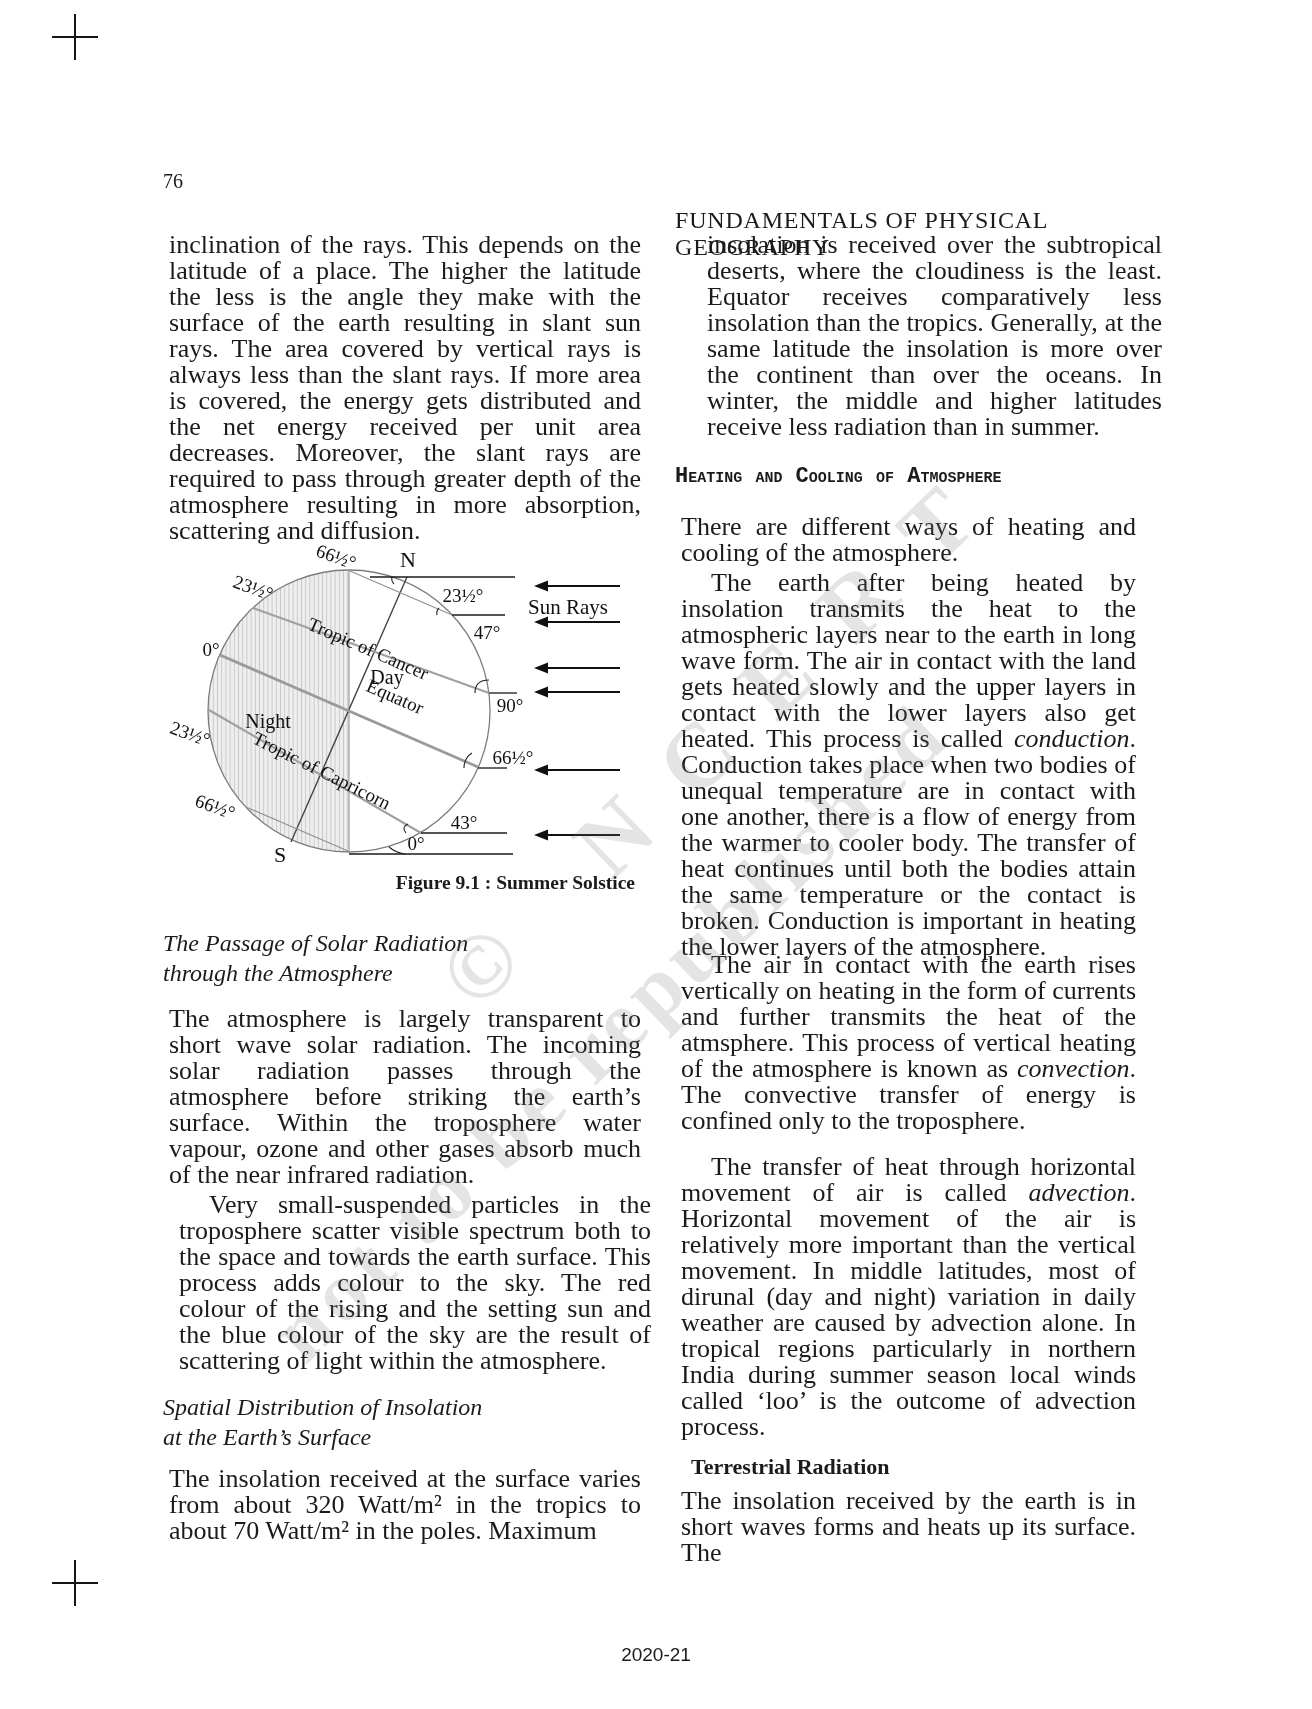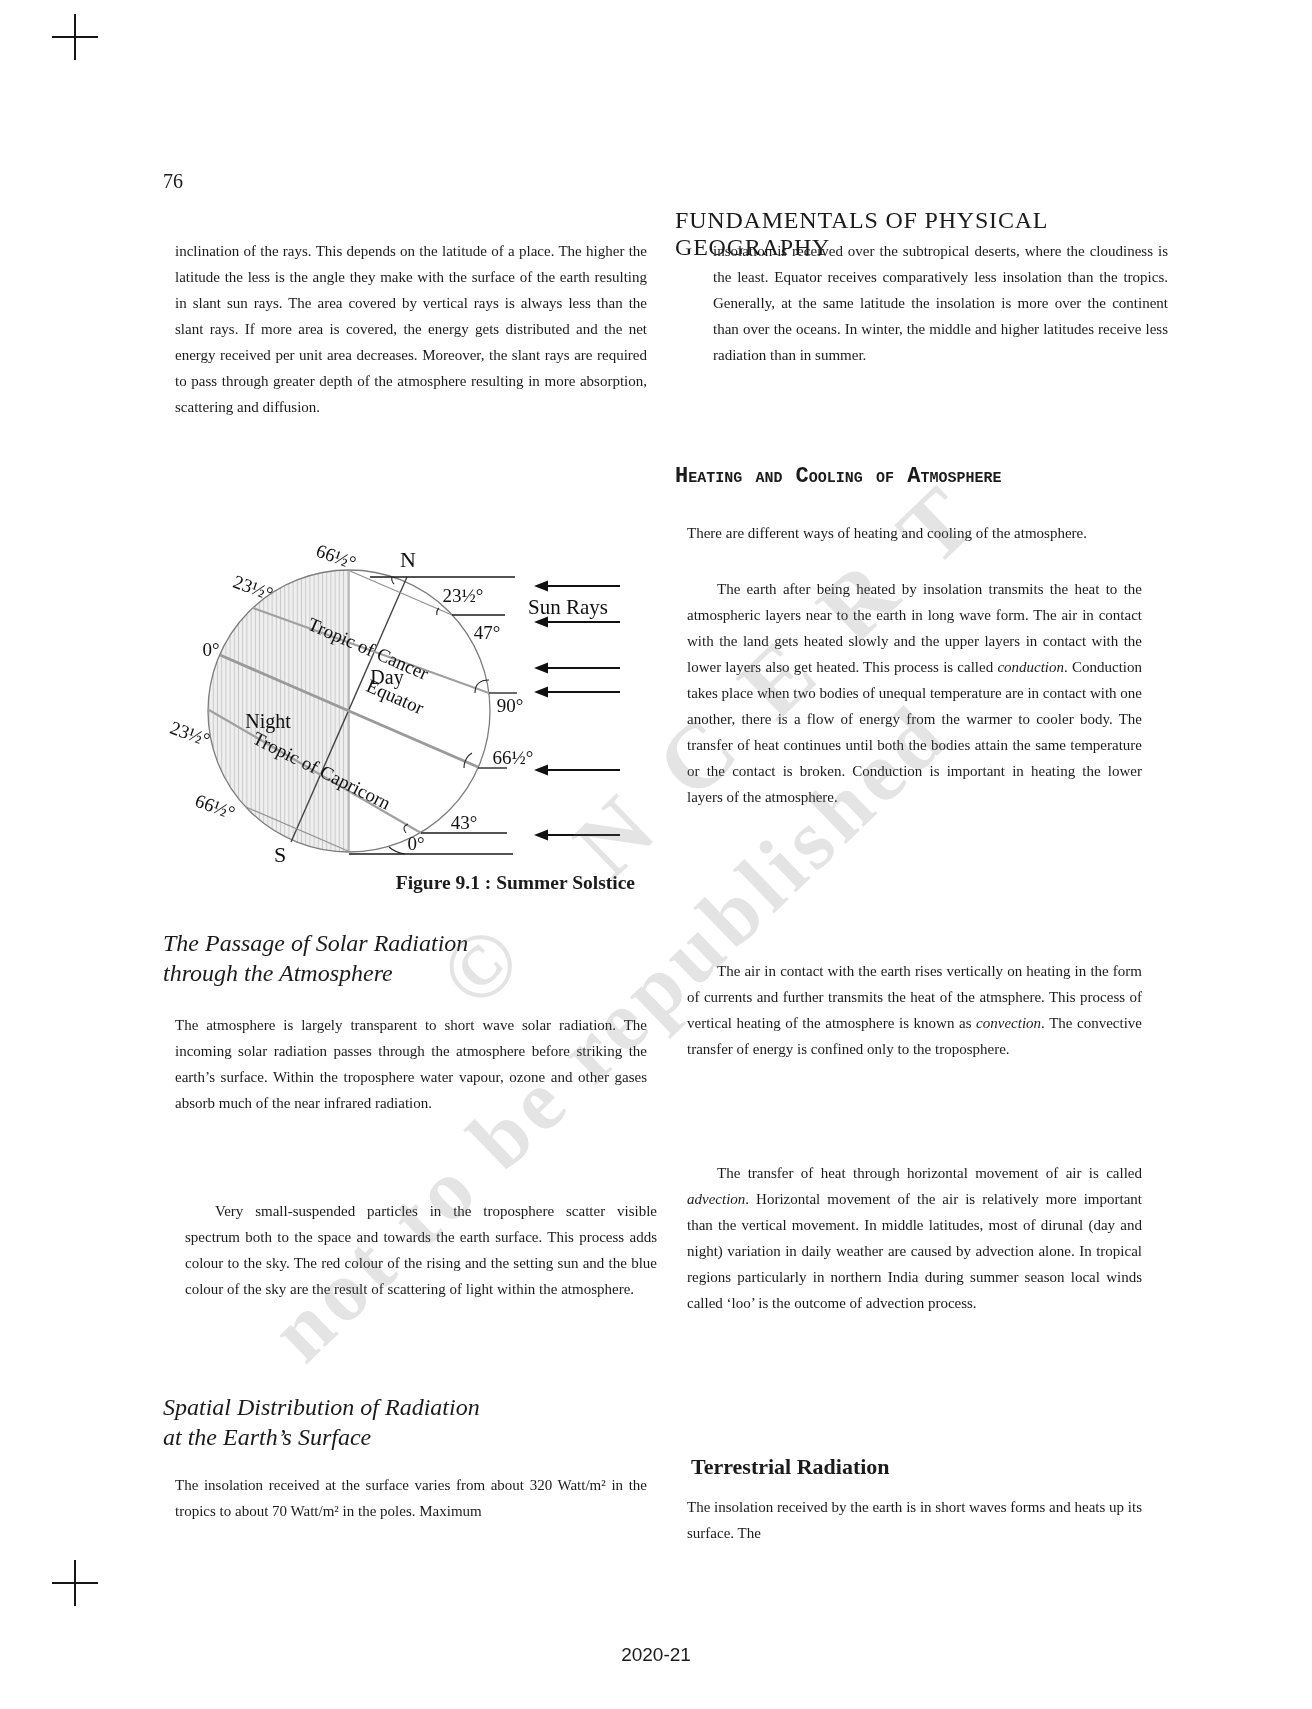--- a/index.html
+++ b/index.html
@@ -6,24 +6,24 @@
   body{
     position:relative;
     width:1312px;height:1709px;
     background:#ffffff;
     font-family:"Liberation Serif", serif;
     color:#1b1b1b;
     overflow:hidden;
   }
   .abs{position:absolute;}
   .para{
-    font-size:15px;line-height:26px;
+    font-size:26px;line-height:26px;
     text-align:justify;
     hyphens:none;
-    margin:12px;
+    margin:6px;
   }
   .indent{text-indent:30px;}
   .col-l{width:472px;}
   .col-r{width:455px;}
   #page-num{left:163px;top:170px;font-size:20px;}
   #book-title{
     left:675px;top:175px;width:455px;
     text-align:left;font-size:24px;letter-spacing:0.8px;margin-top:32px;
   }
   .sc-heading{
@@ -174,21 +174,21 @@
 </svg>
 
 <div class="abs" id="figure-caption">Figure 9.1 : Summer Solstice</div>
 
 <div class="abs italic-heading" style="left:163px;top:928px;">The Passage of Solar Radiation</div>
 <div class="abs italic-heading" style="left:163px;top:958px;">through the Atmosphere</div>
 
 <p class="abs para col-l" style="left:163px;top:1000px;">The atmosphere is largely transparent to short wave solar radiation. The incoming solar radiation passes through the atmosphere before striking the earth’s surface. Within the troposphere water vapour, ozone and other gases absorb much of the near infrared radiation.</p>
 <p class="abs para col-l indent" style="left:173px;top:1186px;">Very small-suspended particles in the troposphere scatter visible spectrum both to the space and towards the earth surface. This process adds colour to the sky. The red colour of the rising and the setting sun and the blue colour of the sky are the result of scattering of light within the atmosphere.</p>
 
-<div class="abs italic-heading" style="left:163px;top:1392px;">Spatial Distribution of Radiation</div>
+<div class="abs italic-heading" style="left:163px;top:1392px;">Spatial Distribution of Insolation</div>
 <div class="abs italic-heading" style="left:163px;top:1422px;">at the Earth’s Surface</div>
 
 <p class="abs para col-l" style="left:163px;top:1460px;">The insolation received at the surface varies from about 320 Watt/m² in the tropics to about 70 Watt/m² in the poles. Maximum</p>
 
 <p class="abs para col-r" style="left:701px;top:226px;">insolation is received over the subtropical deserts, where the cloudiness is the least. Equator receives comparatively less insolation than the tropics. Generally, at the same latitude the insolation is more over the continent than over the oceans. In winter, the middle and higher latitudes receive less radiation than in summer.</p>
 
 <h3 class="abs sc-heading" style="left:675px;top:464px;">Heating and Cooling of Atmosphere</h3>
 
 <p class="abs para col-r" style="left:675px;top:508px;">There are different ways of heating and cooling of the atmosphere.</p>
 <p class="abs para col-r indent" style="left:675px;top:564px;"><span>The earth after being heated by insolation transmits the heat to the atmospheric layers near to the earth in long wave form. The air in contact with the land gets heated slowly and the upper layers in contact with the lower layers also get heated. This process is called </span><i>conduction</i><span>. Conduction takes place when two bodies of unequal temperature are in contact with one another, there is a flow of energy from the warmer to cooler body. The transfer of heat continues until both the bodies attain the same temperature or the contact is broken. Conduction is important in heating the lower layers of the atmosphere.</span></p>

